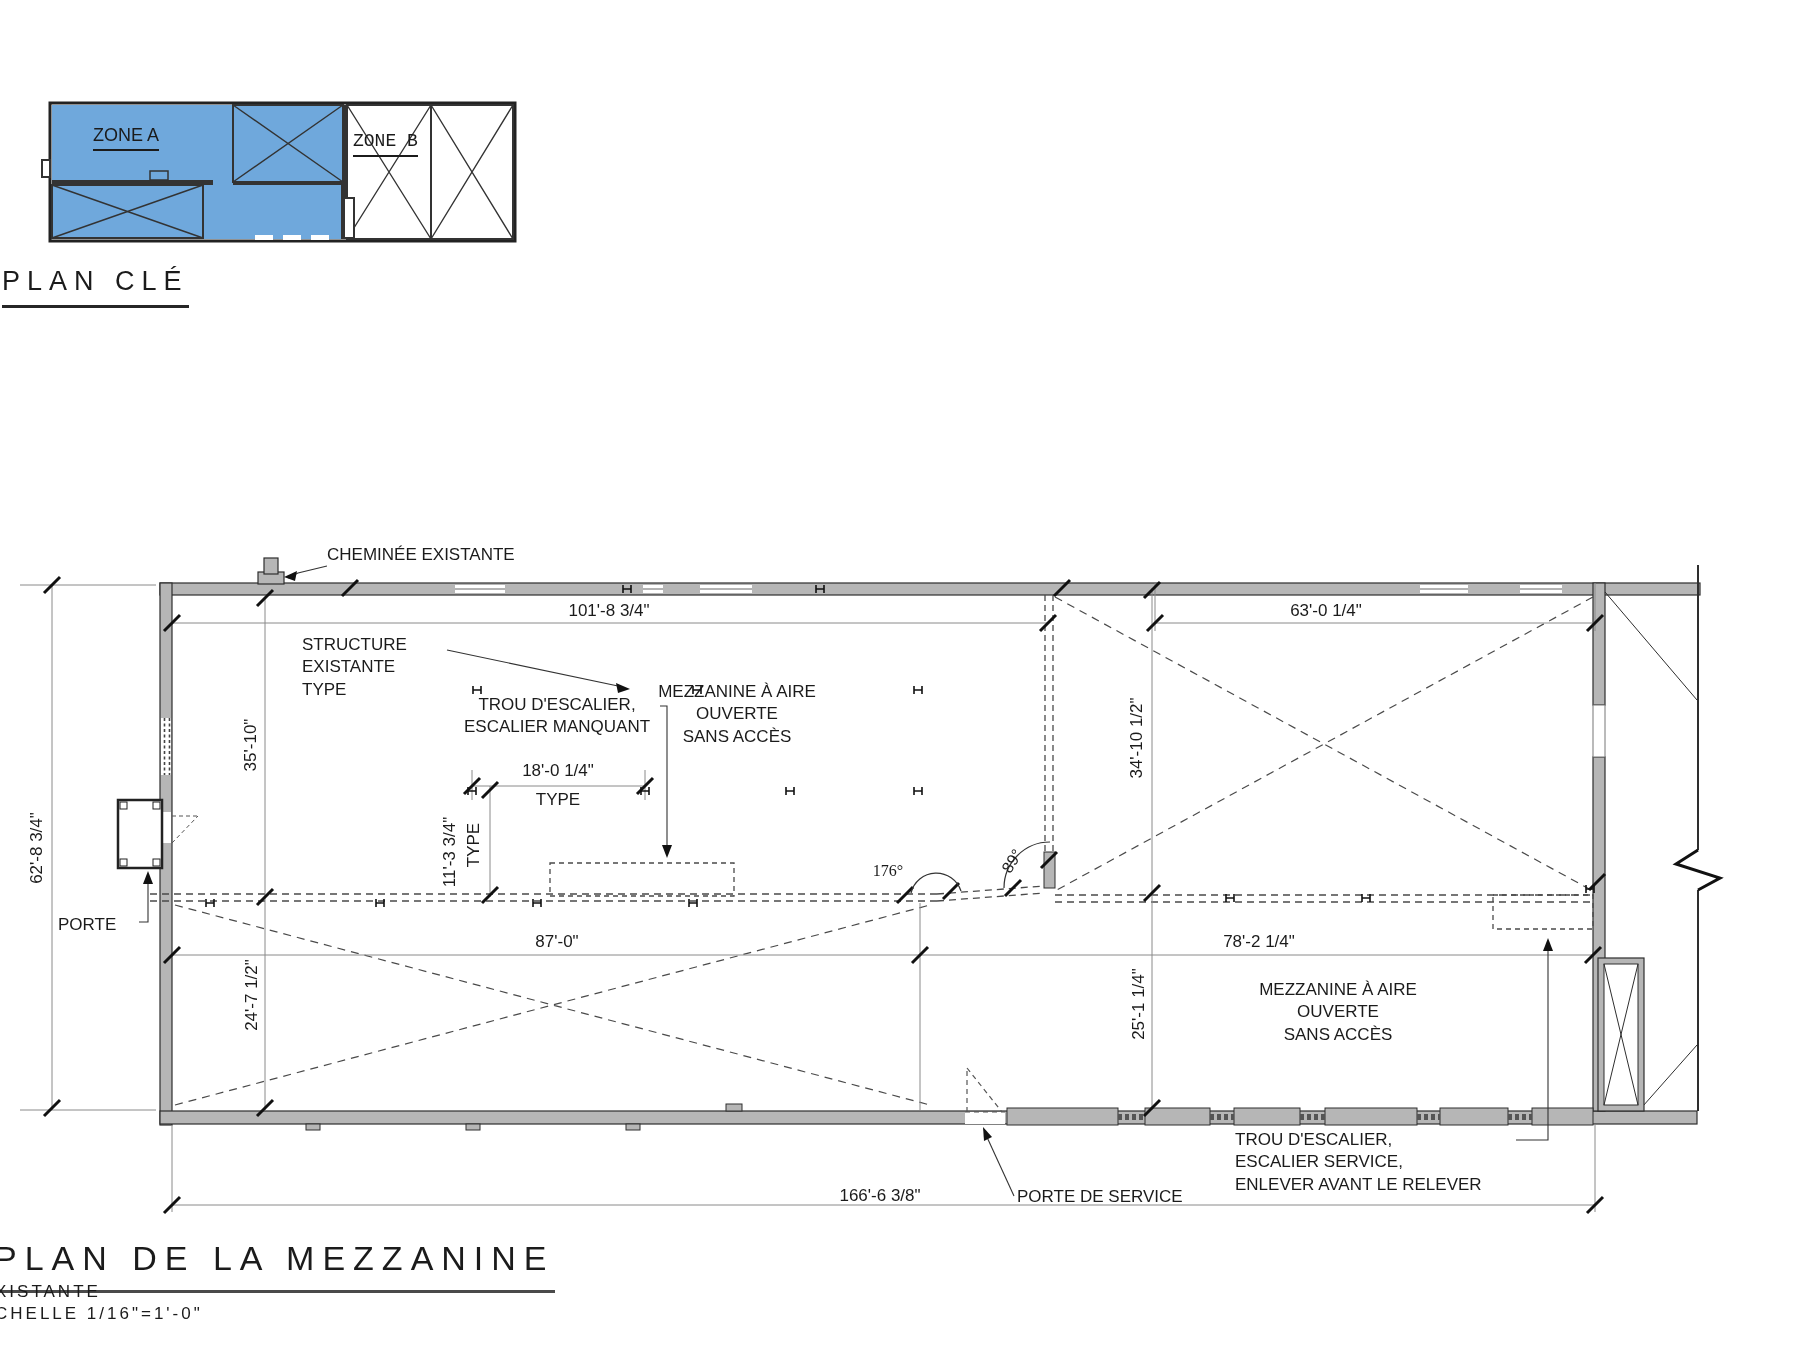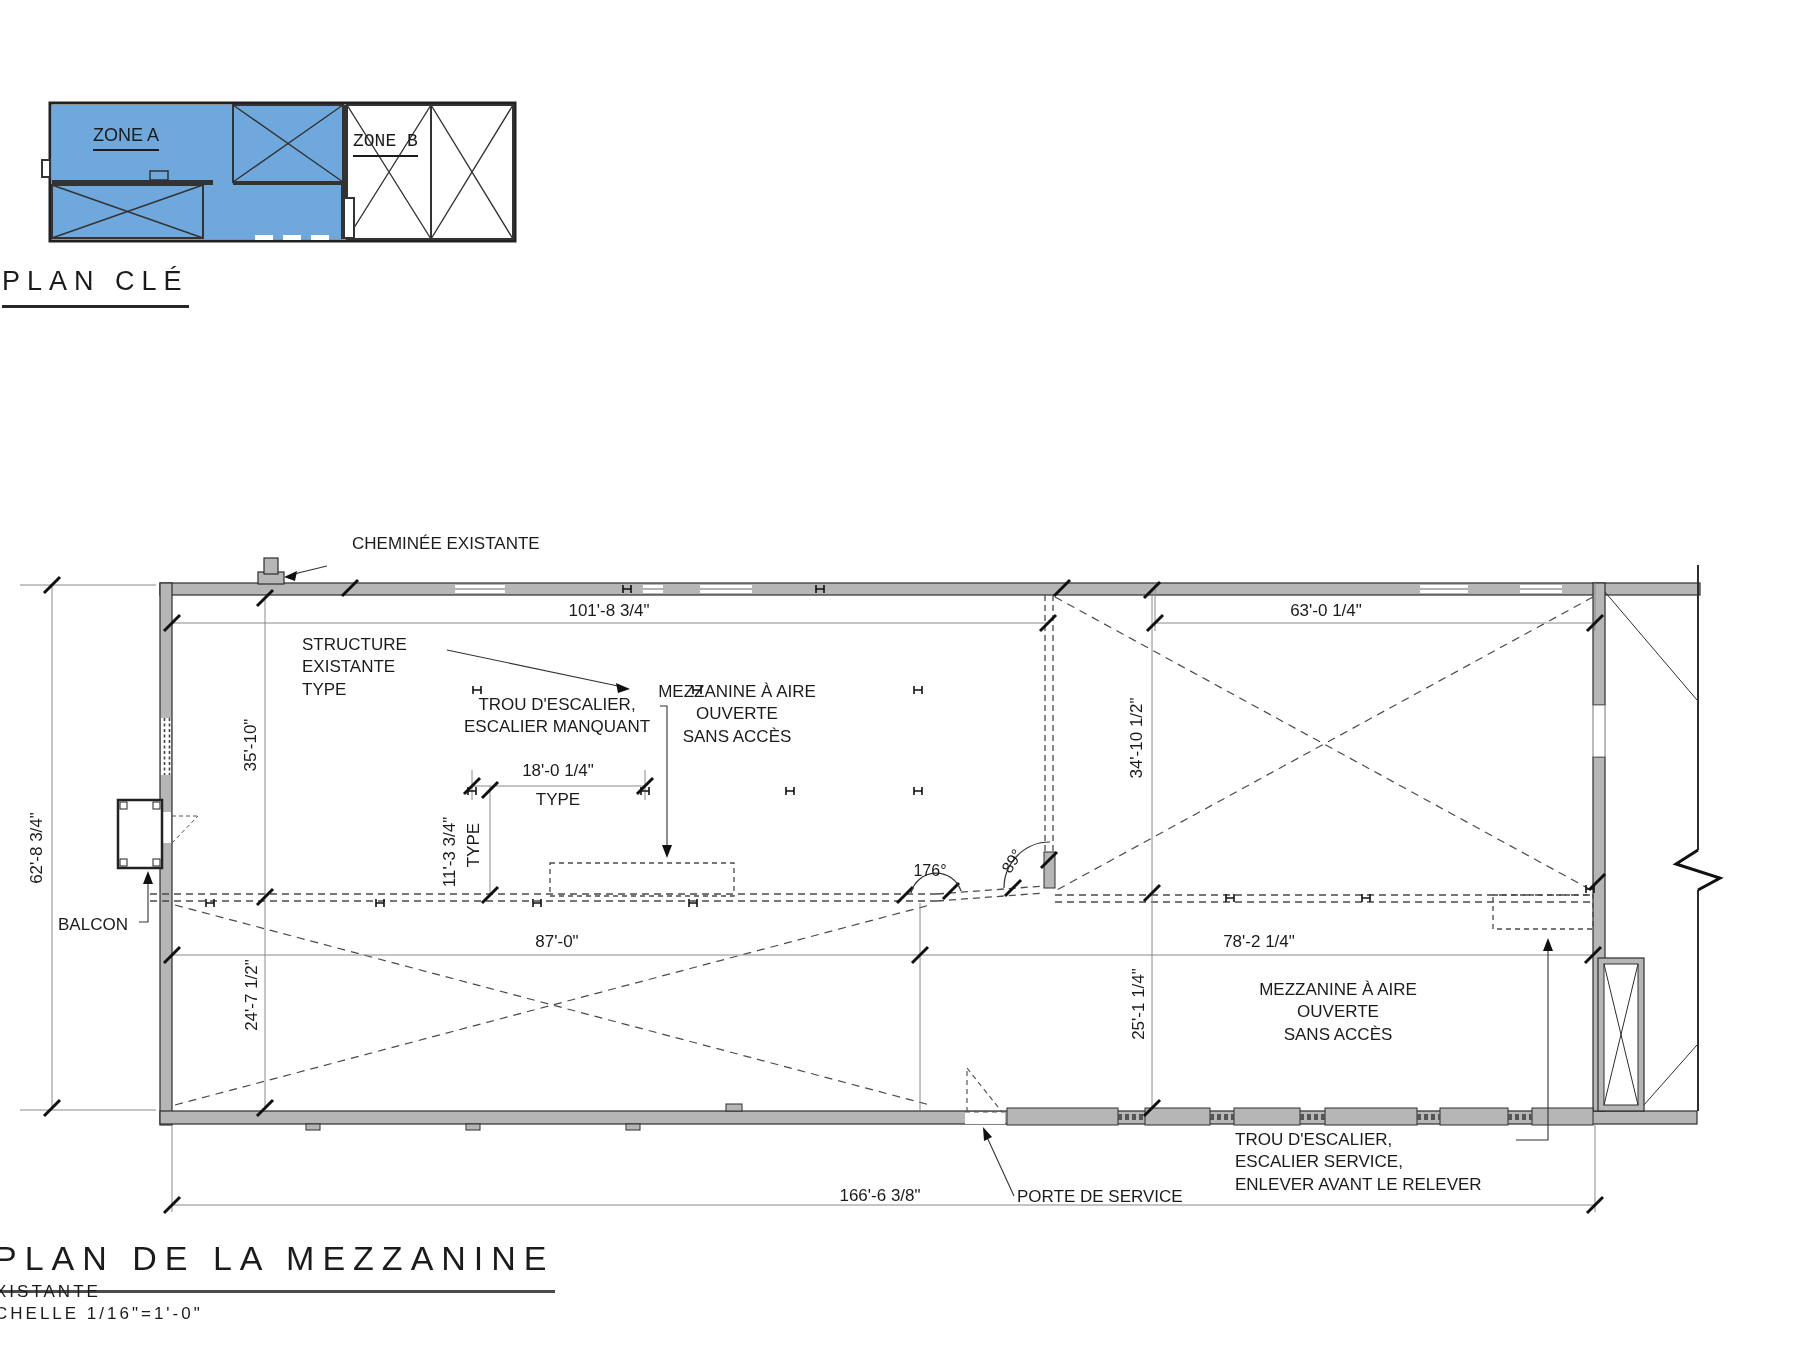--- a/index.html
+++ b/index.html
@@ -200,21 +200,21 @@
       <path d="M148,871 L143,884 L153,884 Z"></path>
       <path d="M983,1127 L984,1141 L992,1137 Z"></path>
       <path d="M1548,938 L1543,951 L1553,951 Z"></path>
     </g>
   </svg>
 
   <div class="lbl zone" style="left:93px;top:124px;">ZONE A</div>
   <div class="lbl zone" style="left:353px;top:130px;font-family:Liberation Mono, monospace;">ZONE B</div>
   <div class="lbl keytitle" style="left:2px;top:264px;text-align:right;">PLAN CLÉ</div>
 
-  <div class="lbl" style="left:327px;top:533px;margin-left:25px;">CHEMINÉE EXISTANTE</div>
+  <div class="lbl" style="left:327px;top:544px;">CHEMINÉE EXISTANTE</div>
 
   <div class="lbl ra" style="left:302px;top:634px;width:140px;">
     <div>STRUCTURE</div>
     <div>EXISTANTE</div>
     <div>TYPE</div>
   </div>
 
   <div class="lbl ctr" style="left:557px;top:694px;">
     <div>TROU D'ESCALIER,</div>
     <div>ESCALIER MANQUANT</div>
@@ -231,39 +231,39 @@
     <div>OUVERTE</div>
     <div>SANS ACCÈS</div>
   </div>
 
   <div class="lbl ra" style="left:1235px;top:1129px;width:282px;">
     <div>TROU D'ESCALIER,</div>
     <div>ESCALIER SERVICE,</div>
     <div>ENLEVER AVANT LE RELEVER</div>
   </div>
 
-  <div class="lbl" style="left:58px;top:914px;">BALCON</div>
+  <div class="lbl" style="left:58px;top:914px;">PORTE</div>
   <div class="lbl" style="left:1017px;top:1186px;">PORTE DE SERVICE</div>
 
   <div class="lbl ctr" style="left:609px;top:600px;">101'-8 3/4"</div>
   <div class="lbl ctr" style="left:1326px;top:600px;">63'-0 1/4"</div>
   <div class="lbl ctr" style="left:557px;top:931px;">87'-0"</div>
   <div class="lbl ctr" style="left:1259px;top:931px;">78'-2 1/4"</div>
   <div class="lbl ctr" style="left:880px;top:1185px;">166'-6 3/8"</div>
   <div class="lbl ctr" style="left:558px;top:760px;">18'-0 1/4"</div>
   <div class="lbl ctr" style="left:558px;top:789px;">TYPE</div>
 
   <div class="lbl rt" style="left:37px;top:848px;">62'-8 3/4"</div>
   <div class="lbl rt" style="left:251px;top:745px;">35'-10"</div>
   <div class="lbl rt" style="left:252px;top:995px;">24'-7 1/2"</div>
   <div class="lbl rt" style="left:1137px;top:738px;">34'-10 1/2"</div>
   <div class="lbl rt" style="left:1139px;top:1004px;">25'-1 1/4"</div>
   <div class="lbl rt" style="left:450px;top:852px;">11'-3 3/4"</div>
   <div class="lbl rt" style="left:474px;top:845px;">TYPE</div>
 
-  <div class="lbl ctr ang" style="left:930px;top:860px;">176°</div>
+  <div class="lbl ctr ang" style="left:888px;top:860px;font-family:Liberation Serif, serif;">176°</div>
   <div class="lbl rt2 ang" style="left:1012px;top:861px;">89°</div>
 
   <div class="lbl title" style="left:-6px;top:1236px;">PLAN DE LA MEZZANINE</div>
   <div class="lbl sub" style="left:-5px;top:1281px;">XISTANTE</div>
   <div class="lbl sub" style="left:-5px;top:1303px;">CHELLE 1/16"=1'-0"</div>
 
 </div>
 
 </body></html>

